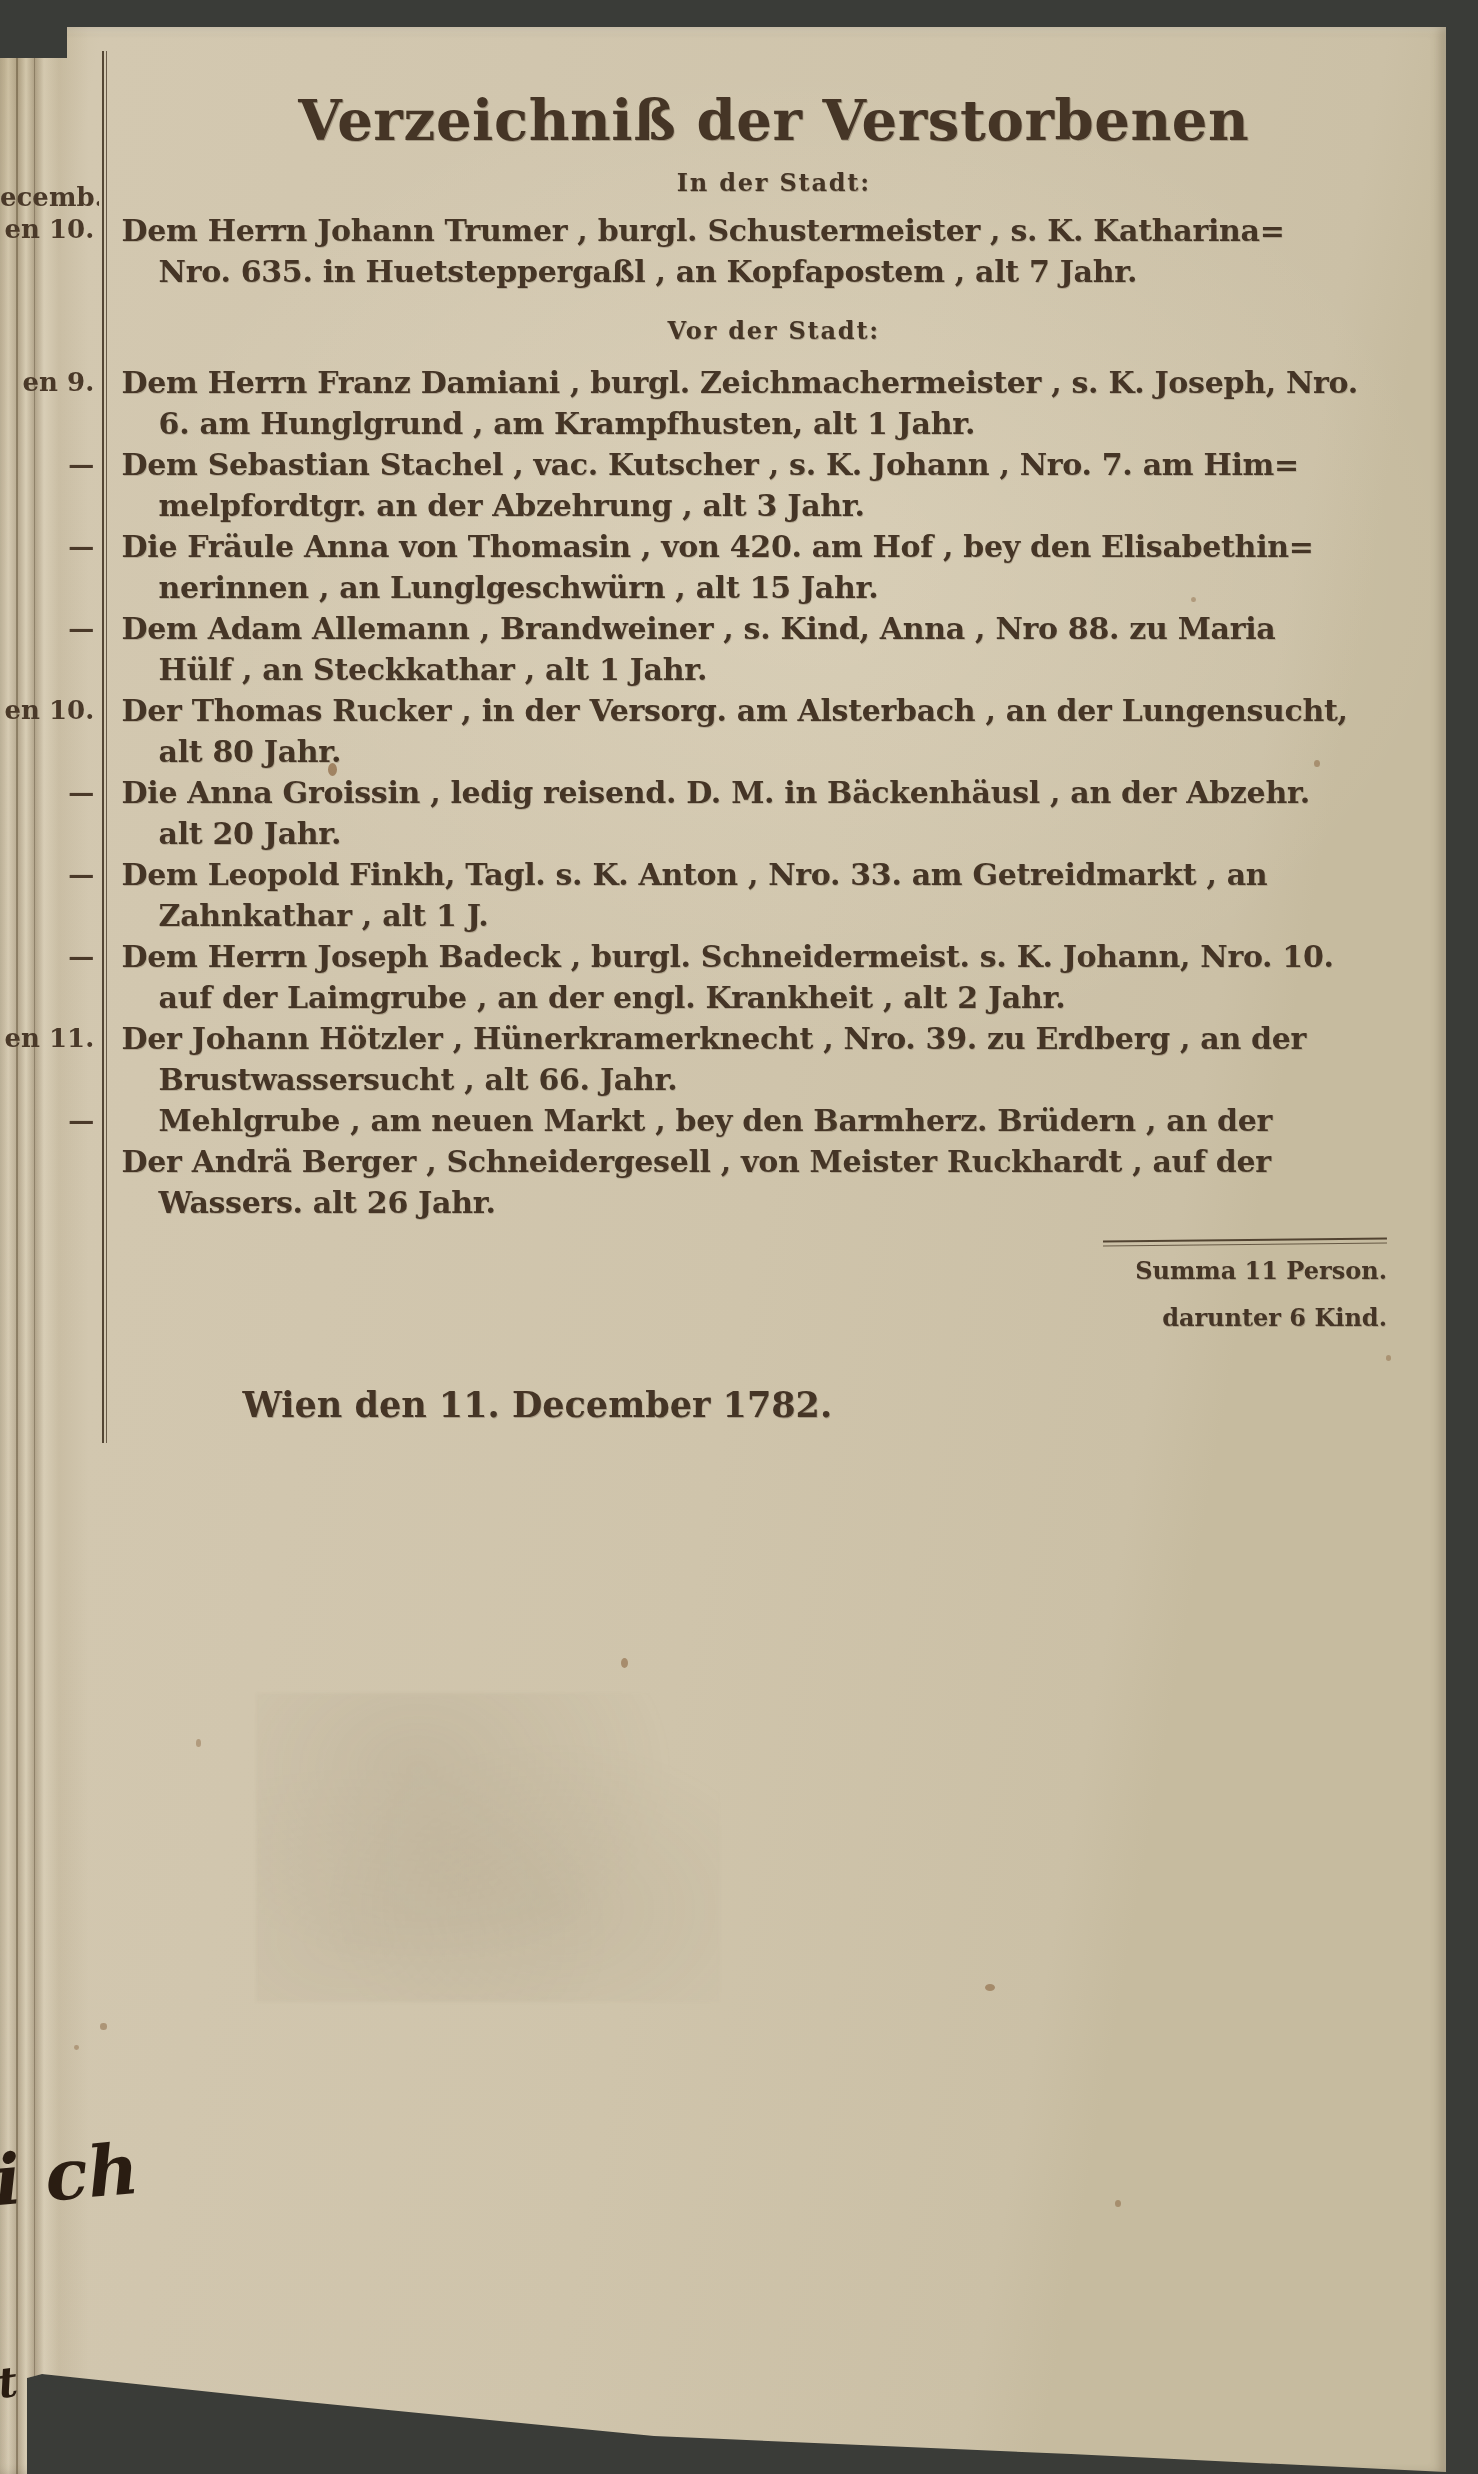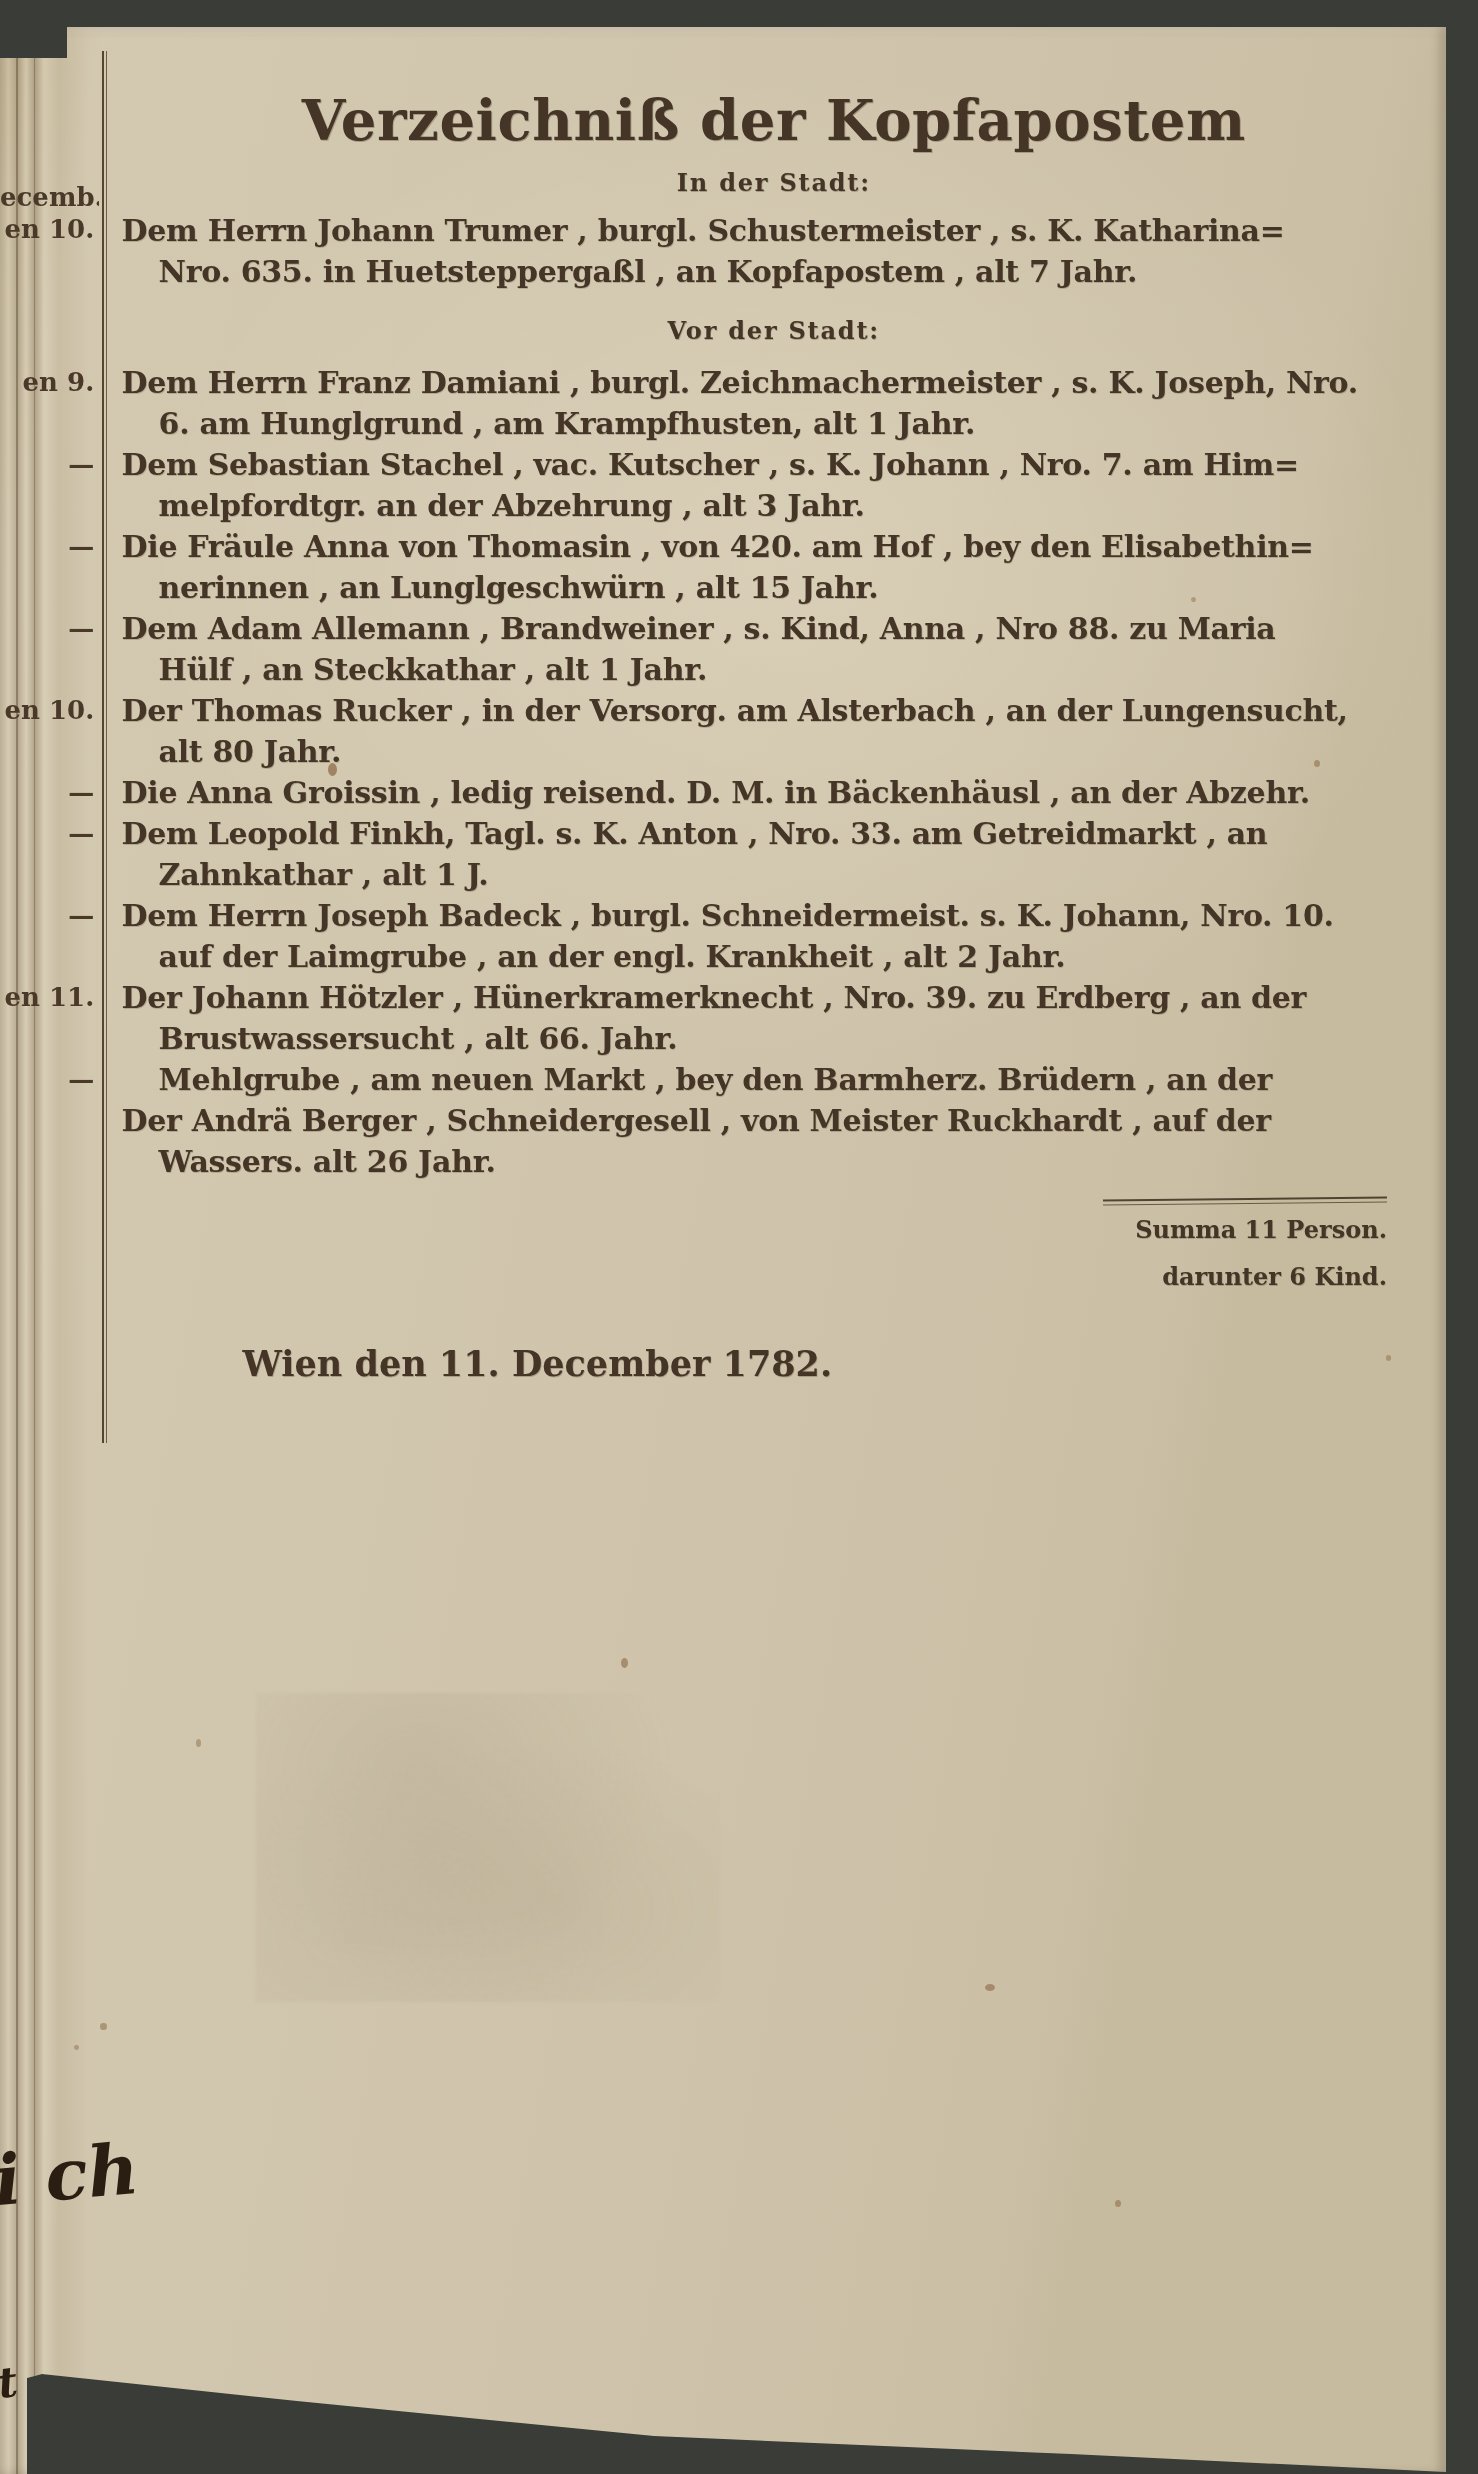--- a/index.html
+++ b/index.html
@@ -112,21 +112,21 @@
     <div class="crease c1"></div>
     <div class="crease c2"></div>
     <div class="corner-notch"></div>
 
     <div class="vrule"></div>
 
     <div class="doc">
       <div class="row heading-row">
         <div class="mcell"></div>
         <div class="tcell">
-          <div class="title">Verzeichniß der Kopfapostem</div>
+          <div class="title">Verzeichniß der Verstorbenen</div>
         </div>
       </div>
 
       <div id="entries">
           <div class="row heading-row">
             <div class="mcell"></div>
             <div class="tcell">
               <div class="heading">In der Stadt:</div>
             </div>
           </div>
@@ -190,20 +190,21 @@
               <div class="eline">Der Thomas Rucker , in der Versorg. am Alsterbach , an der Lungensucht,</div>
               <div class="eline cont">alt 80 Jahr.</div>
             </div>
           </div>
           <div class="row">
             <div class="mcell">
               <div class="">—</div>
             </div>
             <div class="tcell">
               <div class="eline">Die Anna Groissin , ledig reisend. D. M. in Bäckenhäusl , an der Abzehr.</div>
+              <div class="eline cont">alt 20 Jahr.</div>
             </div>
           </div>
           <div class="row">
             <div class="mcell">
               <div class="">—</div>
             </div>
             <div class="tcell">
               <div class="eline">Dem Leopold Finkh, Tagl. s. K. Anton , Nro. 33. am Getreidmarkt , an</div>
               <div class="eline cont">Zahnkathar , alt 1 J.</div>
             </div>

